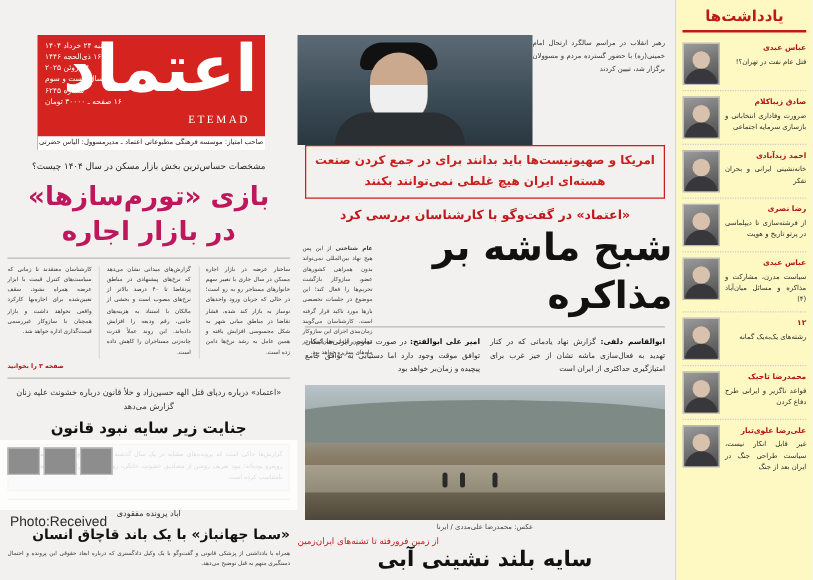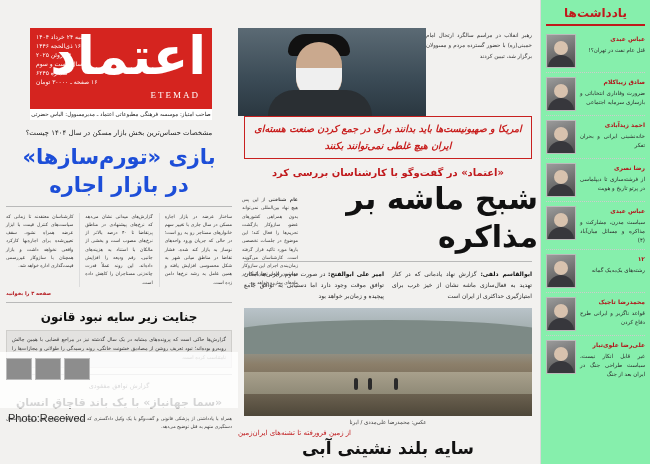--- a/index.html
+++ b/index.html
@@ -58,21 +58,21 @@
     line-height: 11px;
     text-align: center;
     letter-spacing: .3px;
   }
 
   
   .notes {
     position: absolute;
     right: 0; top: 0;
     width: 110px; height: 464px;
-    background: #86efac;
+    background: #fef9c3;
     border-left: 1px solid #d9d9d9;
     padding: 6px 5px;
   }
   .notes-title {
     color: #c0191c;
     font-size: 12px;
     font-weight: bold;
     text-align: center;
     padding-bottom: 4px;
     border-bottom: 2px solid #c0191c;
@@ -138,21 +138,21 @@
   .kicker {
     font-size: 7px;
     line-height: 1.7;
     color: #222;
     text-align: center;
     margin-bottom: 3px;
   }
   .bigheadline {
     font-size: 21px;
     font-weight: bold;
-    color: #1d4ed8;
+    color: #be185d;
     text-align: center;
     line-height: 1.35;
     letter-spacing: -.5px;
   }
   .rule {
     border-top: 1px solid #b9b9b9;
     margin: 6px 0;
   }
   .cols3 {
     display: flex;
@@ -178,21 +178,20 @@
     font-size: 12px;
     font-weight: bold;
     color: #111;
     text-align: center;
     line-height: 1.4;
   }
   .smallhead {
     font-size: 11px;
     font-weight: bold;
     color: #111;
-    text-align: center;
     line-height: 1.5;
   }
   .tinybody {
     font-size: 4.6px;
     line-height: 1.8;
     color: #3a3a3a;
     text-align: justify;
     margin-top: 4px;
   }
   .graybox {
@@ -257,21 +256,20 @@
   .redbanner {
     clear: both;
     margin: 6px 6px 0 6px;
     border: 1px solid #c8201f;
     color: #c8201f;
     font-size: 9.5px;
     font-weight: bold;
     text-align: center;
     line-height: 1.75;
     padding: 4px 2px;
-    font-style: italic;
   }
   .center-kicker {
     color: #c0191c;
     font-size: 10px;
     font-weight: bold;
     text-align: center;
     margin-top: 8px;
   }
   .center-head {
     font-size: 30px;
@@ -457,24 +455,25 @@
     <div class="bigheadline">بازی «تورم‌سازها»</div>
     <div class="bigheadline">در بازار اجاره</div>
     <div class="rule"></div>
     <div class="cols3">
       <div>ساختار عرضه در بازار اجاره مسکن در سال جاری با تغییر سهم خانوارهای مستاجر رو به رو است؛ در حالی که جریان ورود واحدهای نوساز به بازار کند شده، فشار تقاضا در مناطق میانی شهر به شکل محسوسی افزایش یافته و همین عامل به رشد نرخ‌ها دامن زده است.</div>
       <div>گزارش‌های میدانی نشان می‌دهد که نرخ‌های پیشنهادی در مناطق پرتقاضا تا ۴۰ درصد بالاتر از نرخ‌های مصوب است و بخشی از مالکان با استناد به هزینه‌های جانبی، رقم ودیعه را افزایش داده‌اند. این روند عملاً قدرت چانه‌زنی مستاجران را کاهش داده است.</div>
       <div>کارشناسان معتقدند تا زمانی که سیاست‌های کنترل قیمت با ابزار عرضه همراه نشود، سقف تعیین‌شده برای اجاره‌بها کارکرد واقعی نخواهد داشت و بازار همچنان با سازوکار غیررسمی قیمت‌گذاری اداره خواهد شد.</div>
     </div>
     <div class="byline" style="text-align:left;margin-top:3px">صفحه ۳ را بخوانید</div>
     <div class="rule"></div>
+    <div class="subhead">«اعتماد» درباره ردپای قتل الهه حسین‌زاد و خلأ قانون درباره خشونت علیه زنان گزارش می‌دهد</div>
     <div class="midheadline">جنایت زیر سایه نبود قانون</div>
     <div class="graybox">گزارش‌ها حاکی است که پرونده‌های مشابه در یک سال گذشته نیز در مراجع قضایی با همین چالش روبه‌رو بوده‌اند؛ نبود تعریف روشن از مصادیق خشونت خانگی، روند رسیدگی را طولانی و مجازات‌ها را نامتناسب کرده است.</div>
     <div class="rule"></div>
-    <div class="subhead">گزارش توافق مفقودی</div>
+    <div class="subhead">آباد پرونده مفقودی</div>
     <div class="smallhead">«سما جهانباز» با یک باند قاچاق انسان</div>
     <div class="tinybody">همراه با یادداشتی از پزشکی قانونی و گفت‌وگو با یک وکیل دادگستری که درباره ابعاد حقوقی این پرونده و احتمال دستگیری متهم به قتل توضیح می‌دهد.</div>
   </div>
 
   <div class="center">
     <div class="leader-photo">
       <div class="turban"></div>
       <div class="face"></div>
       <div class="beard"></div>
       <div class="robe"></div>

